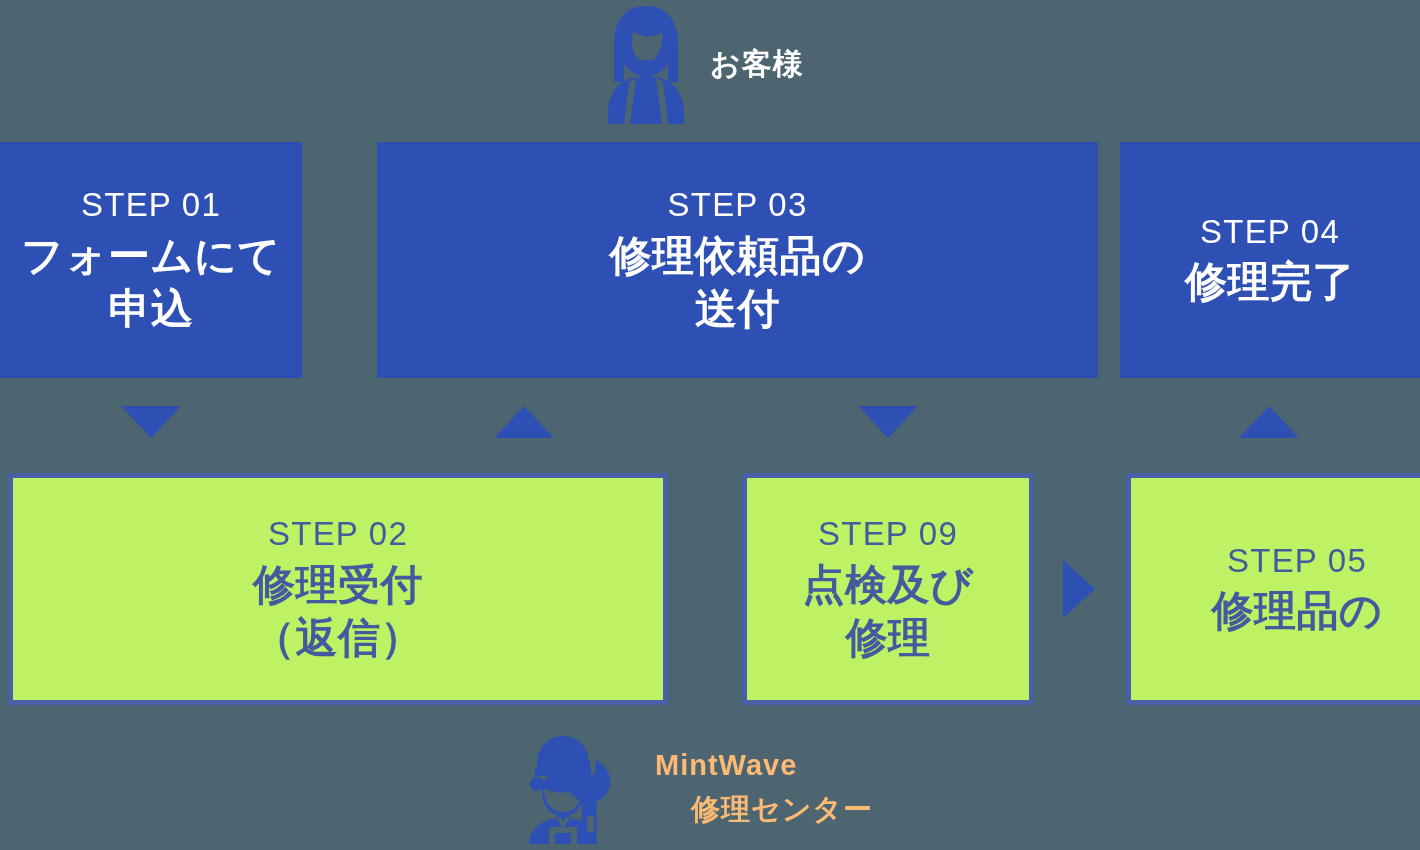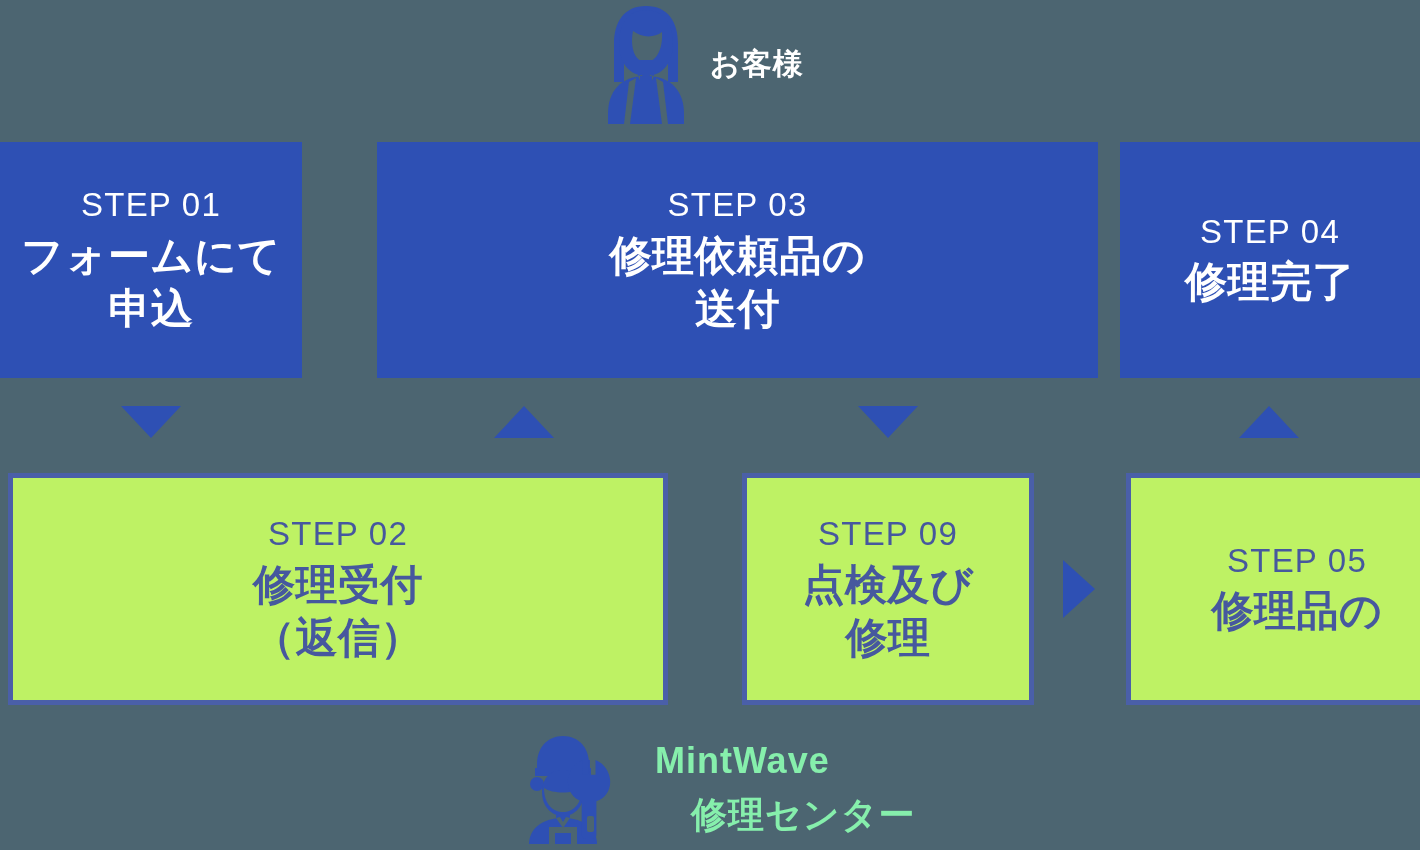--- a/index.html
+++ b/index.html
@@ -123,23 +123,23 @@
     display: flex;
     align-items: center;
     gap: 22px;
   }
   .actor-center .icon-wrap {
     width: 108px;
     height: 112px;
     display: block;
   }
   .actor-center .actor-label {
-    font-size: 36px;
+    font-size: 29px;
     font-weight: 700;
-    color: #86efac;
+    color: #fdba74;
     line-height: 1.5;
   }
   .actor-center .actor-label .l2 { display: block; margin-left: 36px; }
 </style>
 </head>
 <body>
 
 <div class="stage">
 
   <div class="actor-customer">

